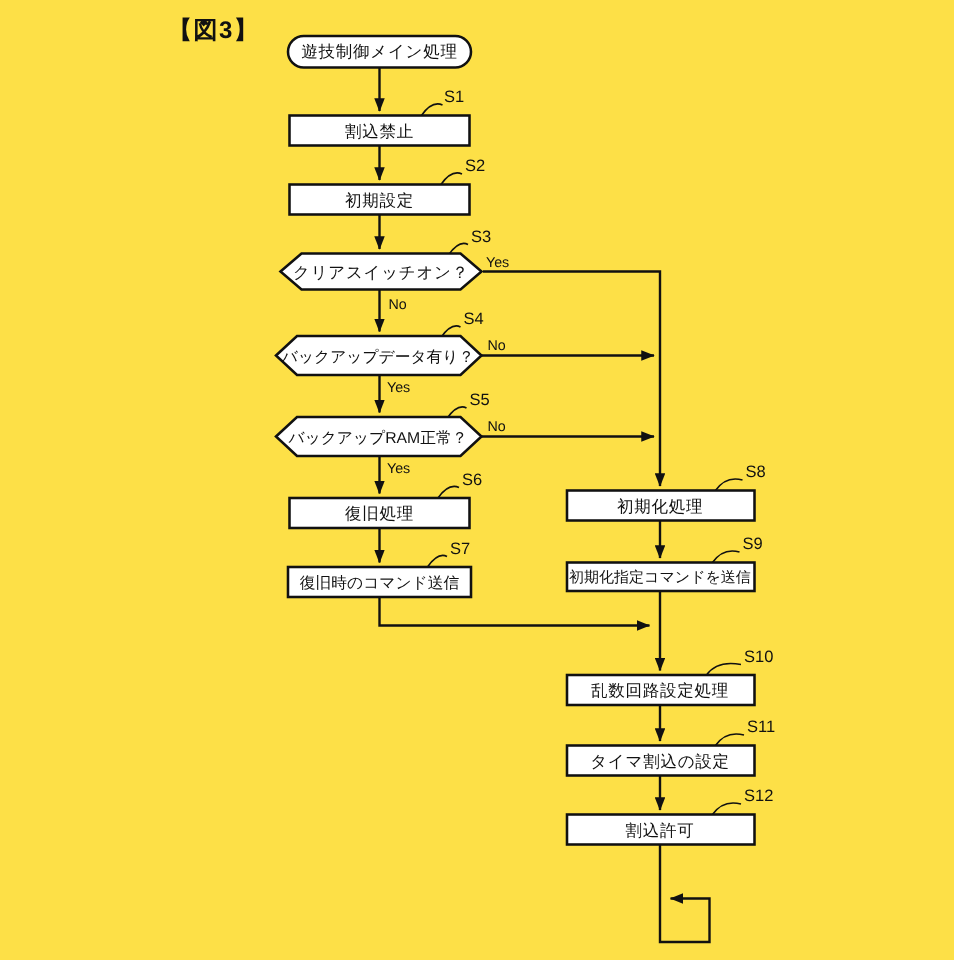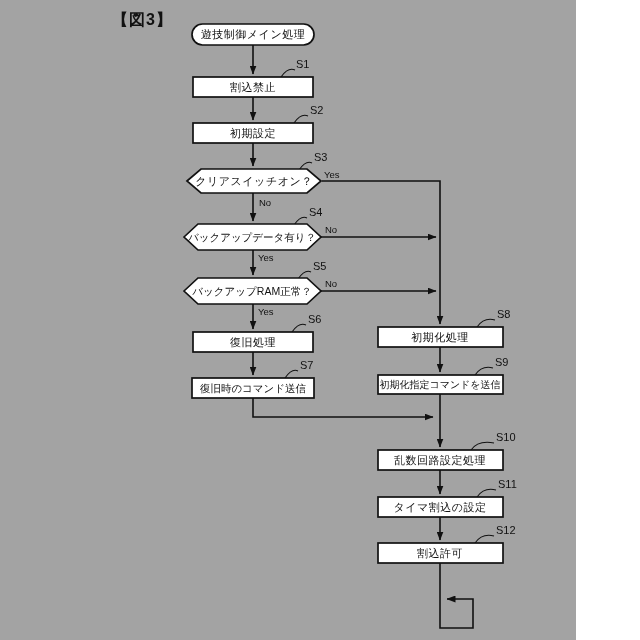--- a/index.html
+++ b/index.html
@@ -1,19 +1,19 @@
 <!DOCTYPE html>
 <html><head>
 <meta charset="utf-8">
 <style>
   html,body{margin:0;padding:0;background:#ffffff;}
   .stage{
     position:relative;
-    width:576px;height:640px;
-    background:#a3a3a3;
+    width:636px;height:640px;
+    background:#fde047;
     font-family:"Liberation Sans",sans-serif;
   }
   svg text{
     font-family:"Liberation Sans",sans-serif;
     fill:#111111;
   }
   .fig-title{font-size:16px;font-weight:bold;letter-spacing:1px;}
   .node-label{font-size:11px;text-anchor:middle;letter-spacing:0.5px;}
   .node-label.sz10{font-size:10.5px;letter-spacing:0;}
   .node-label.sz9{font-size:10px;letter-spacing:0;}

